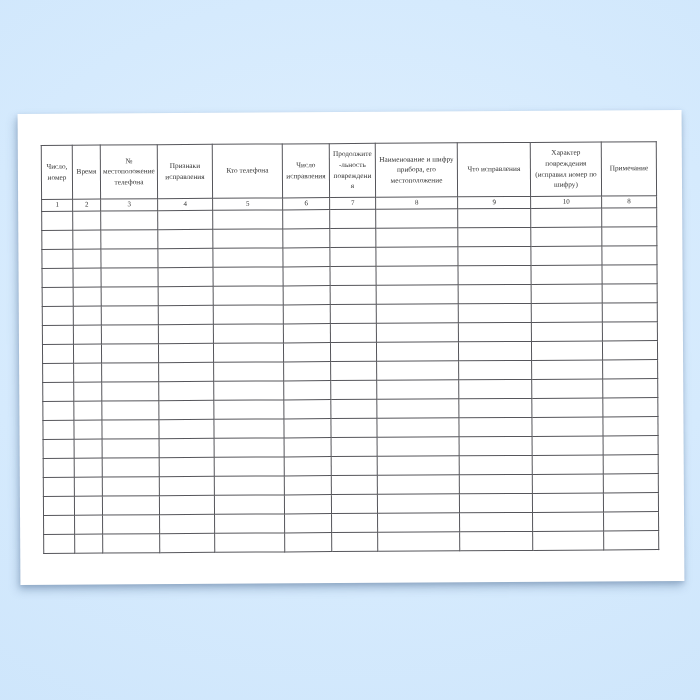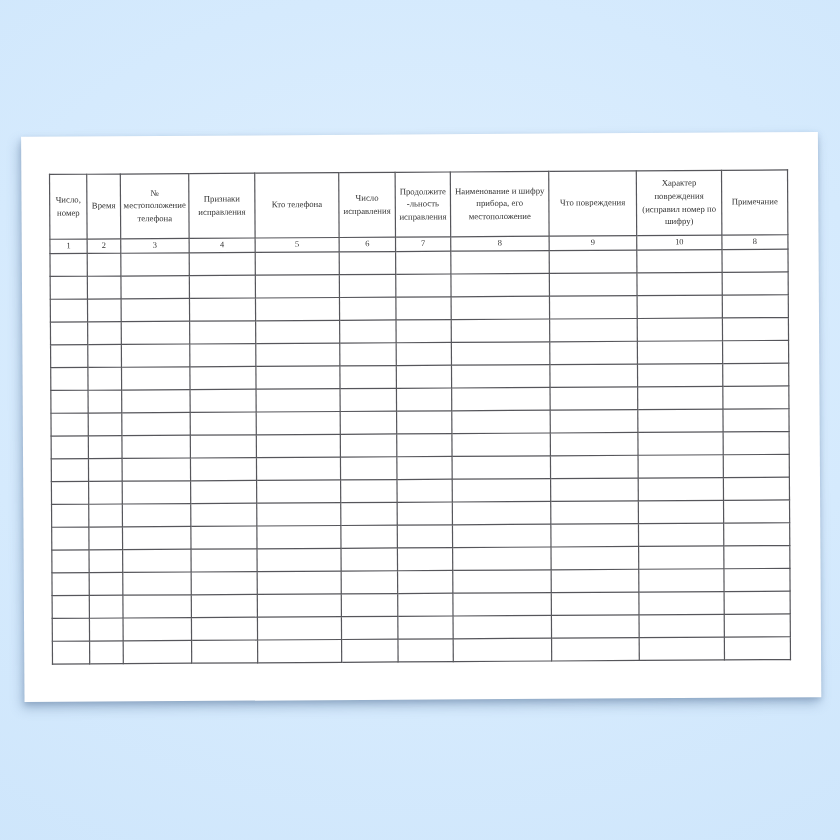--- a/index.html
+++ b/index.html
@@ -83,23 +83,23 @@
         <col style="width:55px">
       </colgroup>
       <thead>
         <tr class="header-row">
           <th>Число, номер</th>
           <th>Время</th>
           <th>№ местоположение телефона</th>
           <th>Признаки исправления</th>
           <th>Кто телефона</th>
           <th>Число исправления</th>
-          <th>Продолжите-льность исправления</th>
+          <th>Продолжите-льность повреждения</th>
           <th>Наименование и шифру прибора, его местоположение</th>
-          <th>Что повреждения</th>
+          <th>Что исправления</th>
           <th>Характер повреждения (исправил номер по шифру)</th>
           <th>Примечание</th>
         </tr>
         <tr class="number-row">
           <td>1</td>
           <td>2</td>
           <td>3</td>
           <td>4</td>
           <td>5</td>
           <td>6</td>

